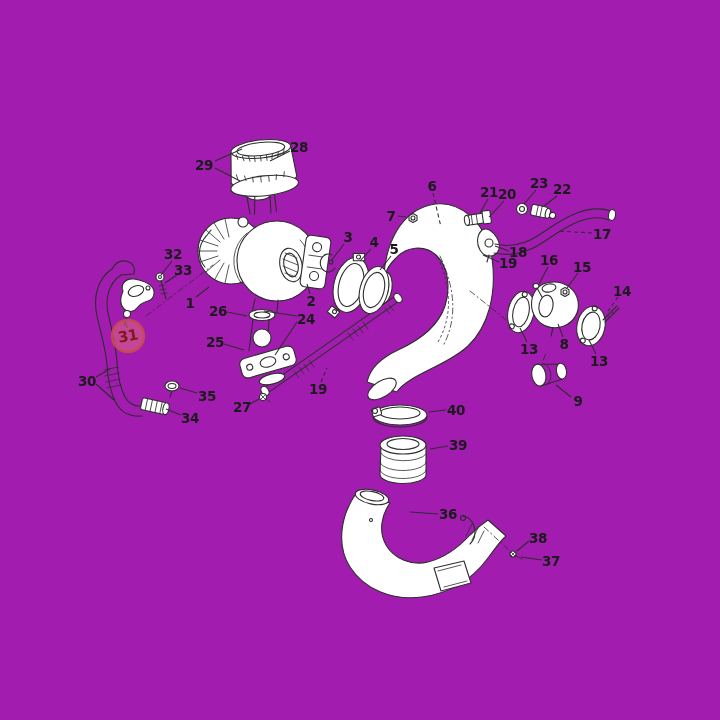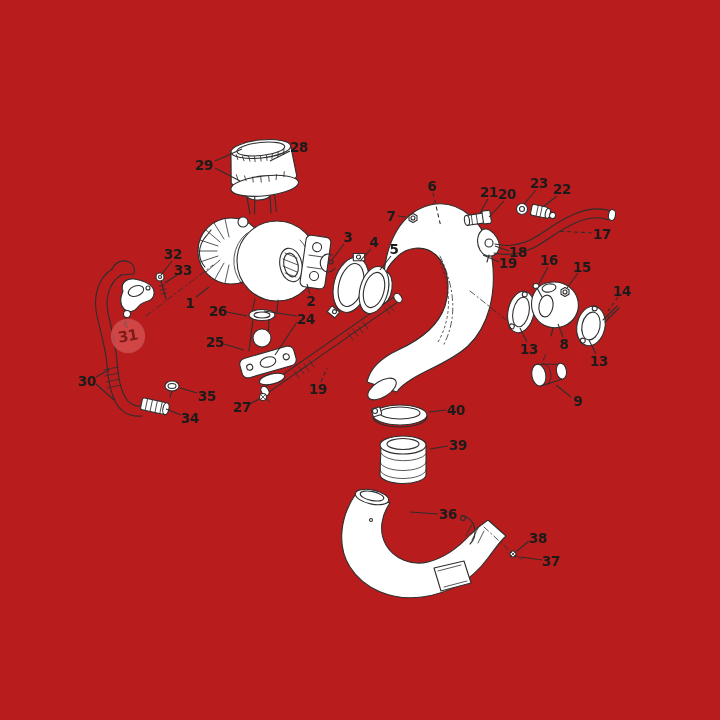--- a/index.html
+++ b/index.html
@@ -1,16 +1,16 @@
 <!DOCTYPE html>
 <html><head>
 <meta charset="utf-8">
 <style>
   html,body{margin:0;padding:0;background:#ffffff;}
-  .stage{position:relative;width:720px;height:720px;background:#b91c1c;overflow:hidden;
+  .stage{position:relative;width:720px;height:720px;background:#a21caf;overflow:hidden;
          font-family:"DejaVu Sans", sans-serif;text-align:center;}
   svg{position:absolute;inset:0;}
   .art{fill:none;stroke:#2e2e2e;stroke-width:1.1;stroke-linecap:round;stroke-linejoin:round;}
   .art .fw{fill:#ffffff;}
   .art .thin{stroke-width:0.8;}
   .art .dashdot{stroke-dasharray:6 3 1.5 3;}
   .art .dot{stroke-dasharray:2 3;}
   .leader{fill:none;stroke:#2e2e2e;stroke-width:1.05;}
   .leader.dashed{stroke-dasharray:4 3;}
   .callout{font-weight:700;font-size:13.5px;fill:#1b1b1b;text-anchor:middle;

